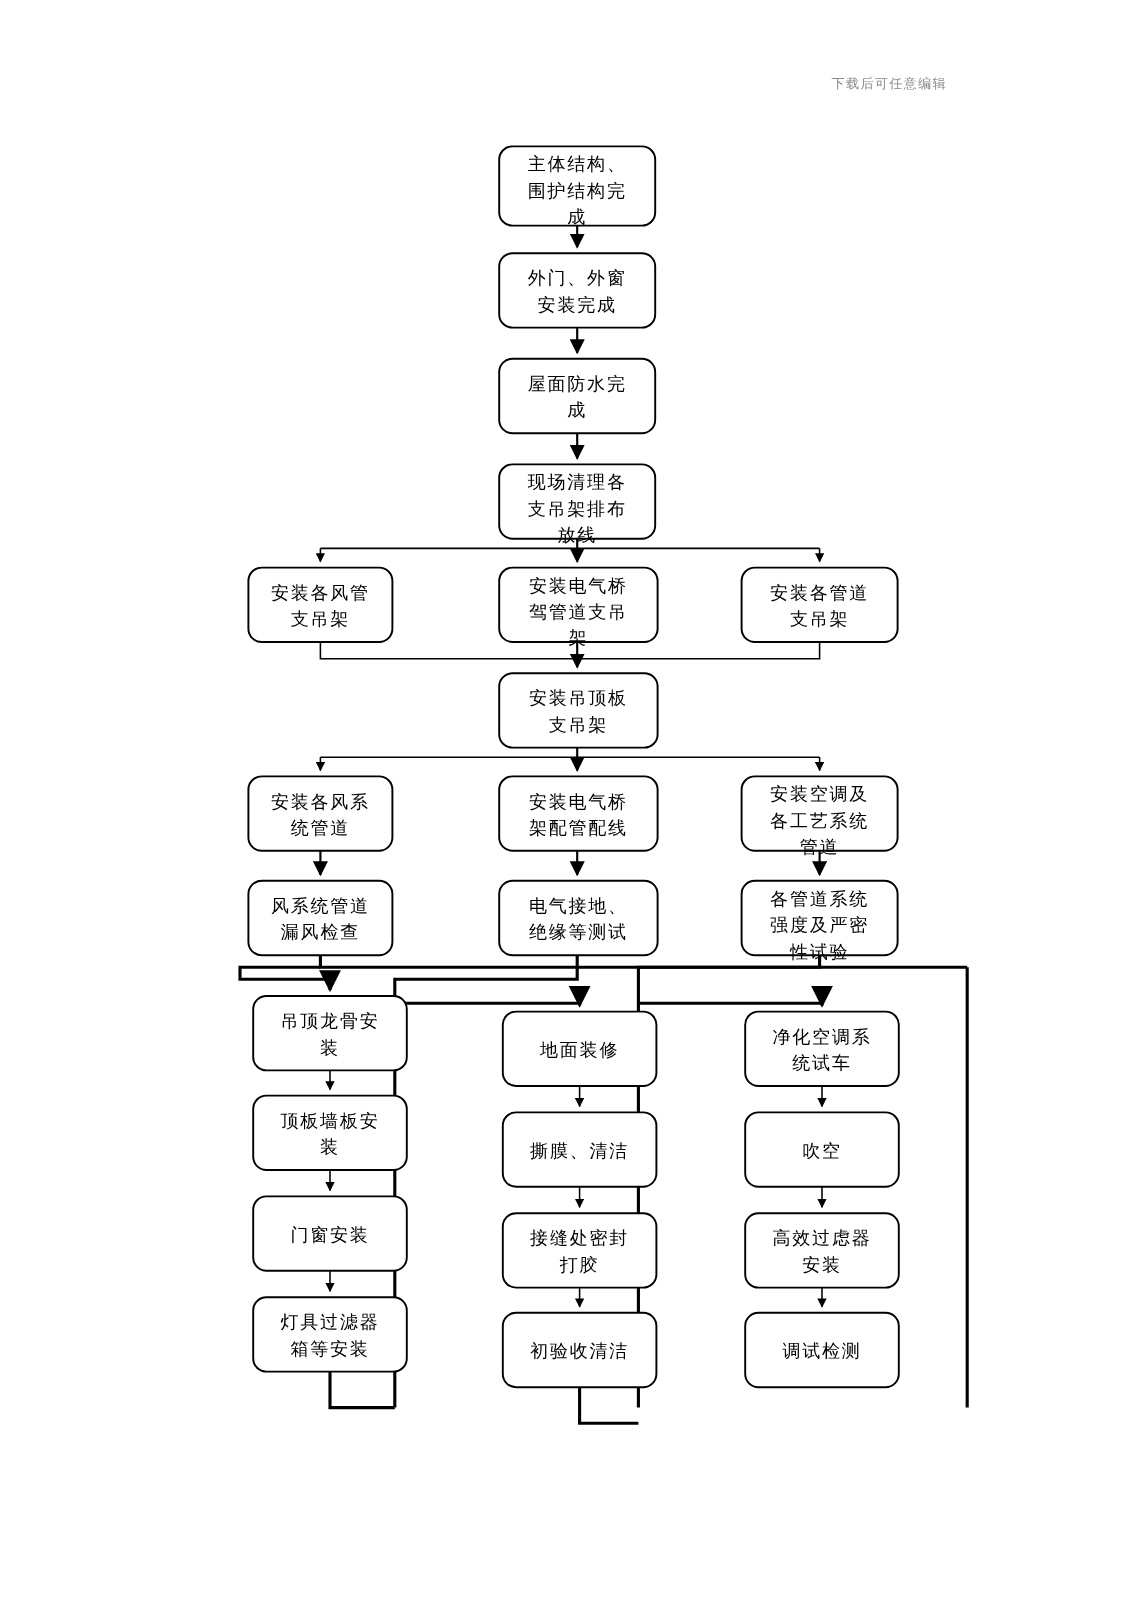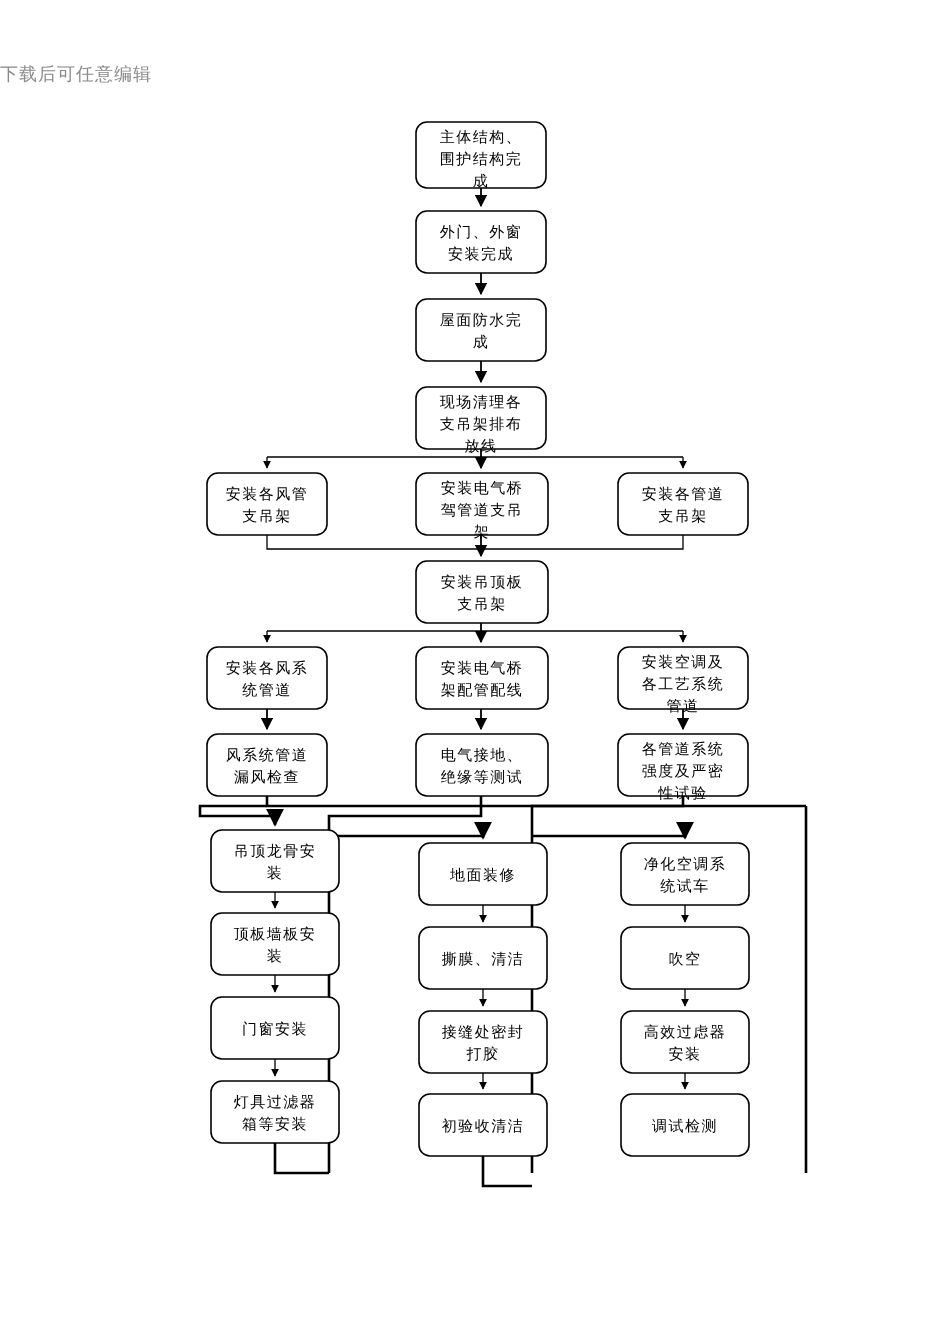--- a/index.html
+++ b/index.html
@@ -15,23 +15,23 @@
     width: 950px;
     height: 1344px;
     background: #ffffff;
     overflow: hidden;
   }
   #header-text {
     position: absolute;
     top: 62px;
     left: 0;
     width: 789px;
-    text-align: left;
+    text-align: right;
     font-family: "DejaVu Serif", "Liberation Serif", serif;
-    font-size: 18px;
+    font-size: 11px;
     color: #8a8a8a;
     letter-spacing: 1px;
   }
   svg#flow {
     position: absolute;
     top: 0;
     left: 0;
   }
   .node-rect {
     fill: #ffffff;

